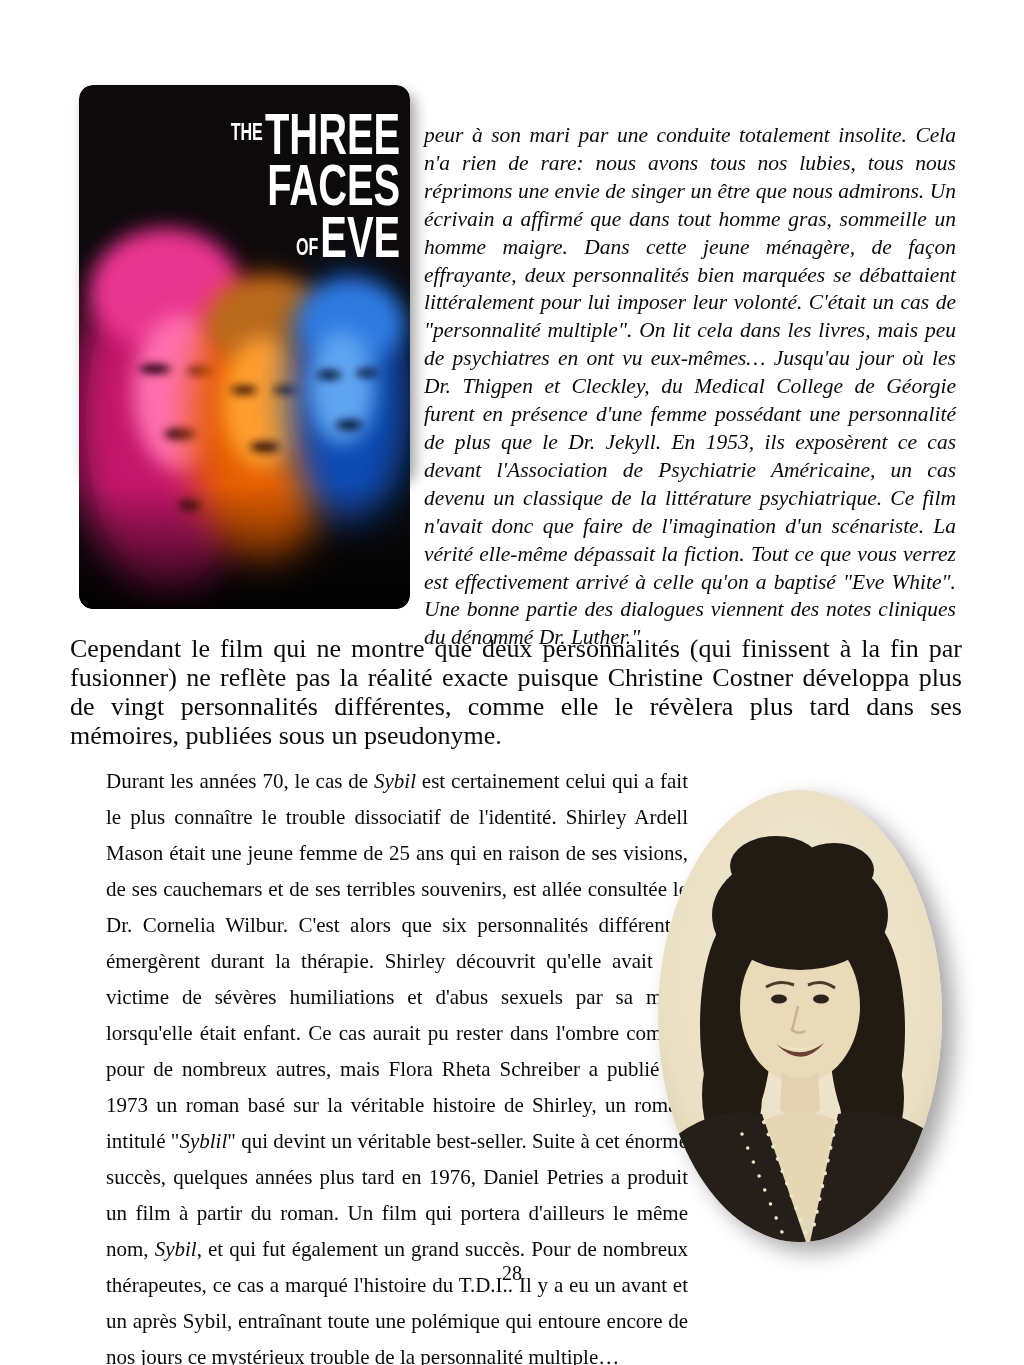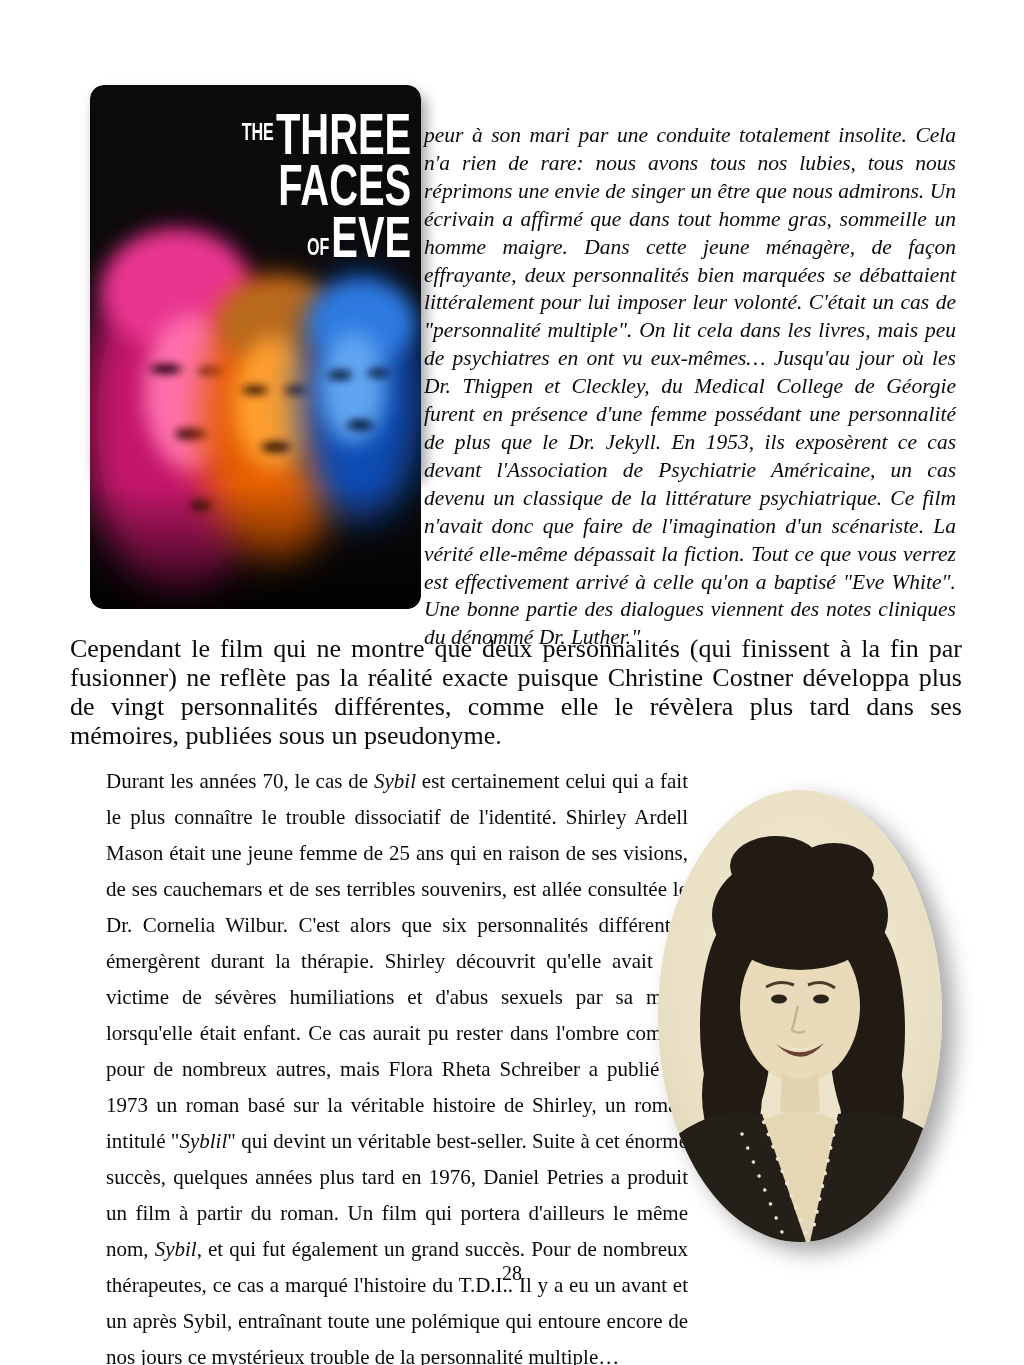--- a/index.html
+++ b/index.html
@@ -1,21 +1,21 @@
 <!DOCTYPE html>
 <html><head>
 <meta charset="utf-8">
 <style>
   html,body{margin:0;padding:0;}
   body{width:1024px;height:1365px;background:#ffffff;position:relative;overflow:hidden;
        font-family:"Liberation Serif",serif;color:#0a0a0a;}
   .page{position:absolute;inset:0;}
 
   
-  .poster-wrap{position:absolute;left:90px;top:85px;width:331px;height:391px;
+  .poster-wrap{position:absolute;left:79px;top:85px;width:331px;height:391px;
                border-radius:14px;box-shadow:5px 8px 14px rgba(0,0,0,.38);}
   .poster-wrap svg{display:block;border-radius:14px;}
   .poster-title{position:absolute;top:24px;right:10px;text-align:right;color:#ffffff;
                 font-family:"Liberation Sans",sans-serif;font-weight:700;
                 transform:scaleX(.70);transform-origin:100% 0;white-space:nowrap;}
   .pt-row{display:flex;justify-content:flex-end;align-items:flex-start;}
   .pt-big{font-size:57px;line-height:.9;letter-spacing:0;}
   .pt-small{font-size:23px;line-height:1;margin-right:3px;}
   .pt-row1 .pt-small{margin-top:12px;}
   .pt-row3 .pt-small{margin-top:24px;}

